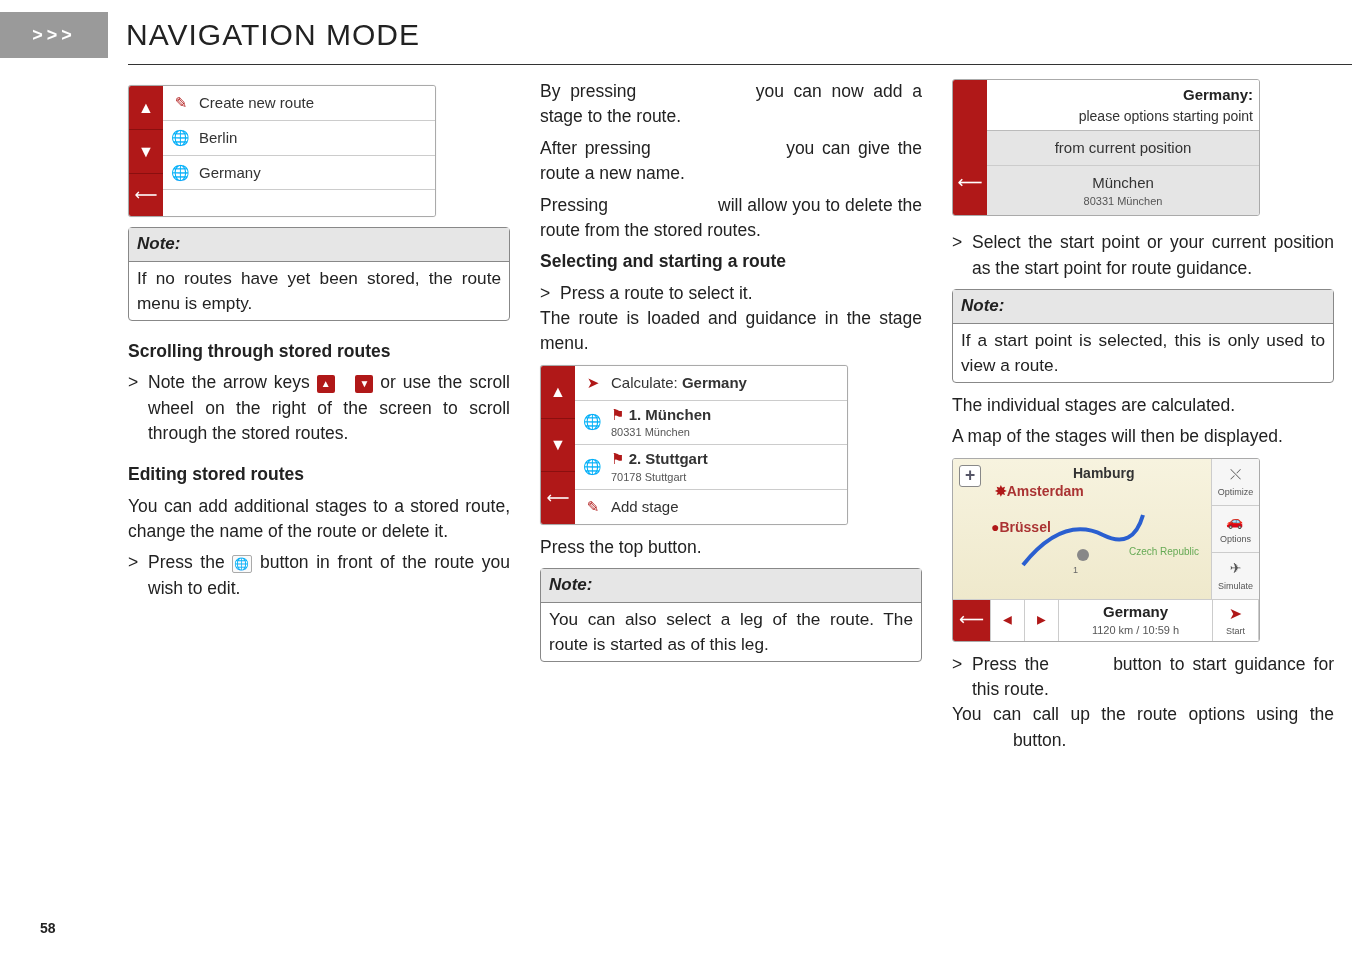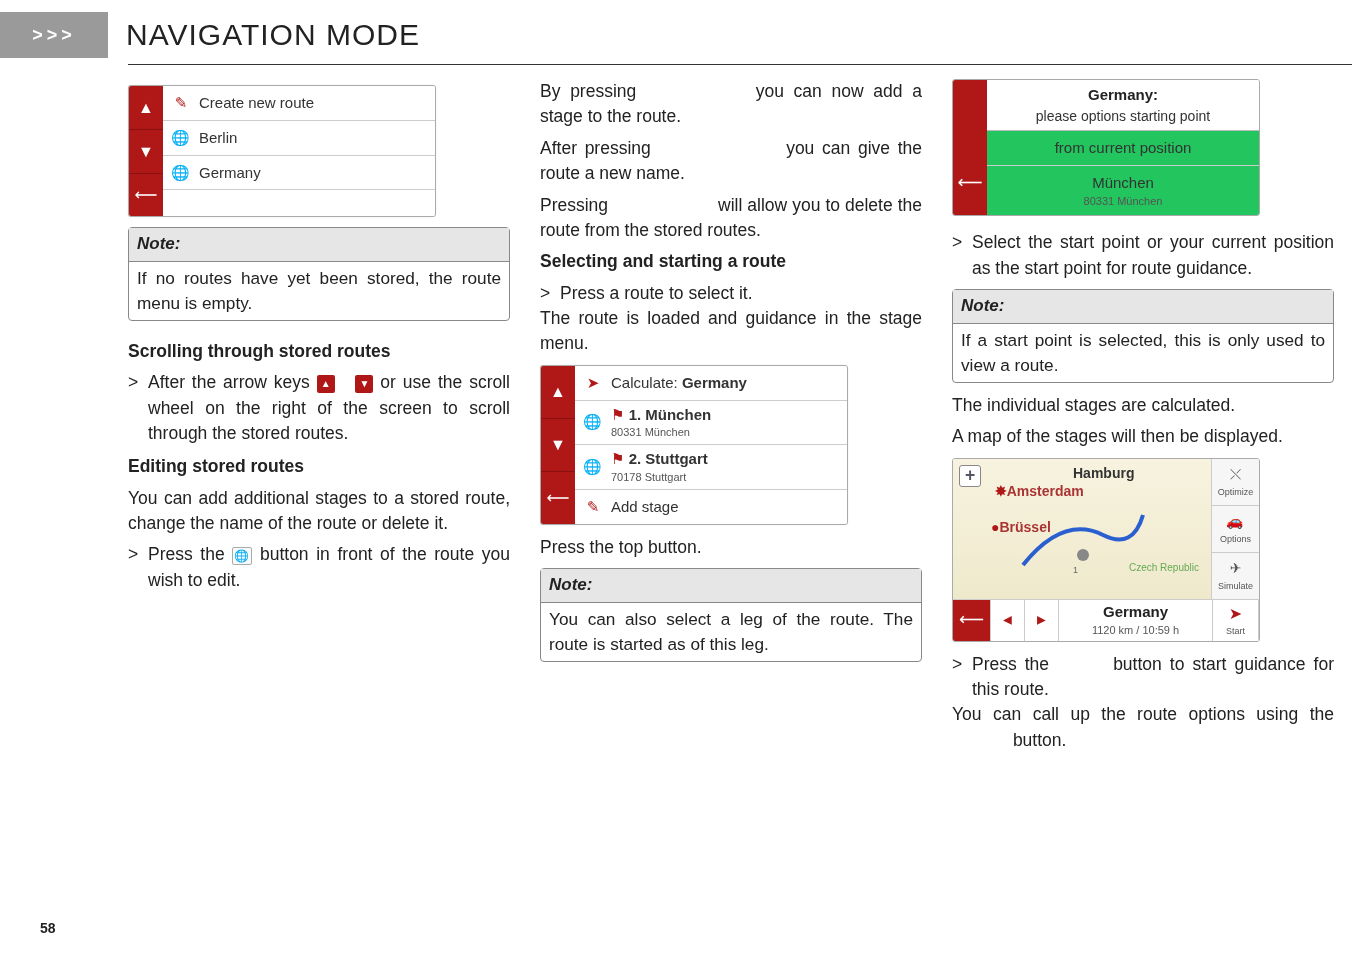--- a/index.html
+++ b/index.html
@@ -60,37 +60,37 @@
   .ui-row .sub { font-size: 11px; color: #555; display: block; }
   .ui-icon { width: 20px; height: 20px; display: inline-flex; align-items: center; justify-content: center; color: #666; }
   .ui-icon.red { color: #b01818; }
 
   .start-panel {
     border: 1px solid #aaa; border-radius: 3px; display: flex; overflow: hidden;
     margin: 0 0 14px 0; font-family: Tahoma, Arial, sans-serif;
   }
   .start-side { width: 34px; background: #b01818; display: flex; align-items: flex-end; justify-content: center; color:#fff; padding-bottom: 20px; }
   .start-rows { flex: 1; display: flex; flex-direction: column; }
-  .start-head { text-align: center; padding: 4px 6px; border-bottom: 1px solid #bbb; background:#fff; }
+  .start-head { text-align: right; padding: 4px 6px; border-bottom: 1px solid #bbb; background:#fff; }
   .start-head .t1 { font-weight: bold; font-size: 15px; color:#222; }
   .start-head .t2 { font-size: 14px; color:#333; }
-  .start-row { text-align: center; padding: 6px 4px; border-bottom: 1px solid #ccc; font-size: 15px; background:#22c55e; color:#333; }
+  .start-row { text-align: center; padding: 6px 4px; border-bottom: 1px solid #ccc; font-size: 15px; background:#e5e5e5; color:#333; }
   .start-row:last-child { border-bottom: none; }
   .start-row .sub2 { font-size: 11px; color:#555; }
 
   .map-frame {
     width: 308px; border: 1px solid #aaa; border-radius: 3px; overflow: hidden;
     font-family: Tahoma, Arial, sans-serif; margin: 8px 0 10px 0;
   }
   .map-top { position: relative; height: 140px; background: linear-gradient(#f7f3df, #efe9cc); }
   .map-label { position: absolute; font-weight: bold; font-size: 14px; color: #333; }
   .map-label.hamburg { top: 4px; left: 120px; }
   .map-label.amsterdam { top: 22px; left: 42px; color:#a33; }
   .map-label.brussel { top: 58px; left: 38px; color:#a33; }
-  .map-czech { position:absolute; right: 60px; top: 102px; font-size: 10px; color:#6a5; text-align:center; }
+  .map-czech { position:absolute; right: 60px; top: 86px; font-size: 10px; color:#6a5; text-align:center; }
   .map-plus { position:absolute; left:6px; top:6px; width:22px; height:22px; border:1px solid #888; background:#fff; display:flex;align-items:center;justify-content:center; font-weight:bold; color:#556; border-radius:3px; }
   .map-route { position:absolute; left:60px; top:46px; width:140px; height:70px; }
   .map-right { position:absolute; right:0; top:0; bottom:0; width:48px; background:#f6f6f6; border-left:1px solid #ccc; display:flex; flex-direction:column; }
   .map-right-btn { flex:1; border-bottom:1px solid #ccc; display:flex; flex-direction:column; align-items:center; justify-content:center; font-size:9px; color:#555; }
   .map-right-btn:last-child { border-bottom:none; }
   .map-right-btn .ico { font-size:14px; margin-bottom:2px; }
   .map-bottom { display:flex; height:42px; border-top:1px solid #ccc; }
   .map-bot-btn { display:flex; align-items:center; justify-content:center; border-right:1px solid #ccc; background:#fff; }
   .map-bot-back { width:38px; background:#b01818; color:#fff; }
   .map-bot-arrow { width:34px; color:#b01818; }
@@ -151,29 +151,29 @@
 
     <div class="note-box">
       <div class="note-head">Note:</div>
       <div class="note-body">If no routes have yet been stored, the route menu is empty.</div>
     </div>
 
     <p class="bold">Scrolling through stored routes</p>
     <div class="step">
       <div class="step-mark">&gt;</div>
       <div class="step-body just">
-        <span>After the arrow keys </span>
+        <span>Note the arrow keys </span>
         <span class="inline-arrow">▲</span>
         &nbsp;
         <span class="inline-arrow">▼</span>
         <span> or use the scroll wheel on the right of the screen to scroll through the stored routes.</span>
       </div>
     </div>
 
-    <p class="bold" style="margin-top:8px">Editing stored routes</p>
+    <p class="bold" style="margin-top:16px">Editing stored routes</p>
     <p class="just">You can add additional stages to a stored route, change the name of the route or delete it.</p>
     <div class="step">
       <div class="step-mark">&gt;</div>
       <div class="step-body just">
         <span>Press the </span>
         <span class="inline-globe">🌐</span>
         <span> button in front of the route you wish to edit.</span>
       </div>
     </div>
   </div>

